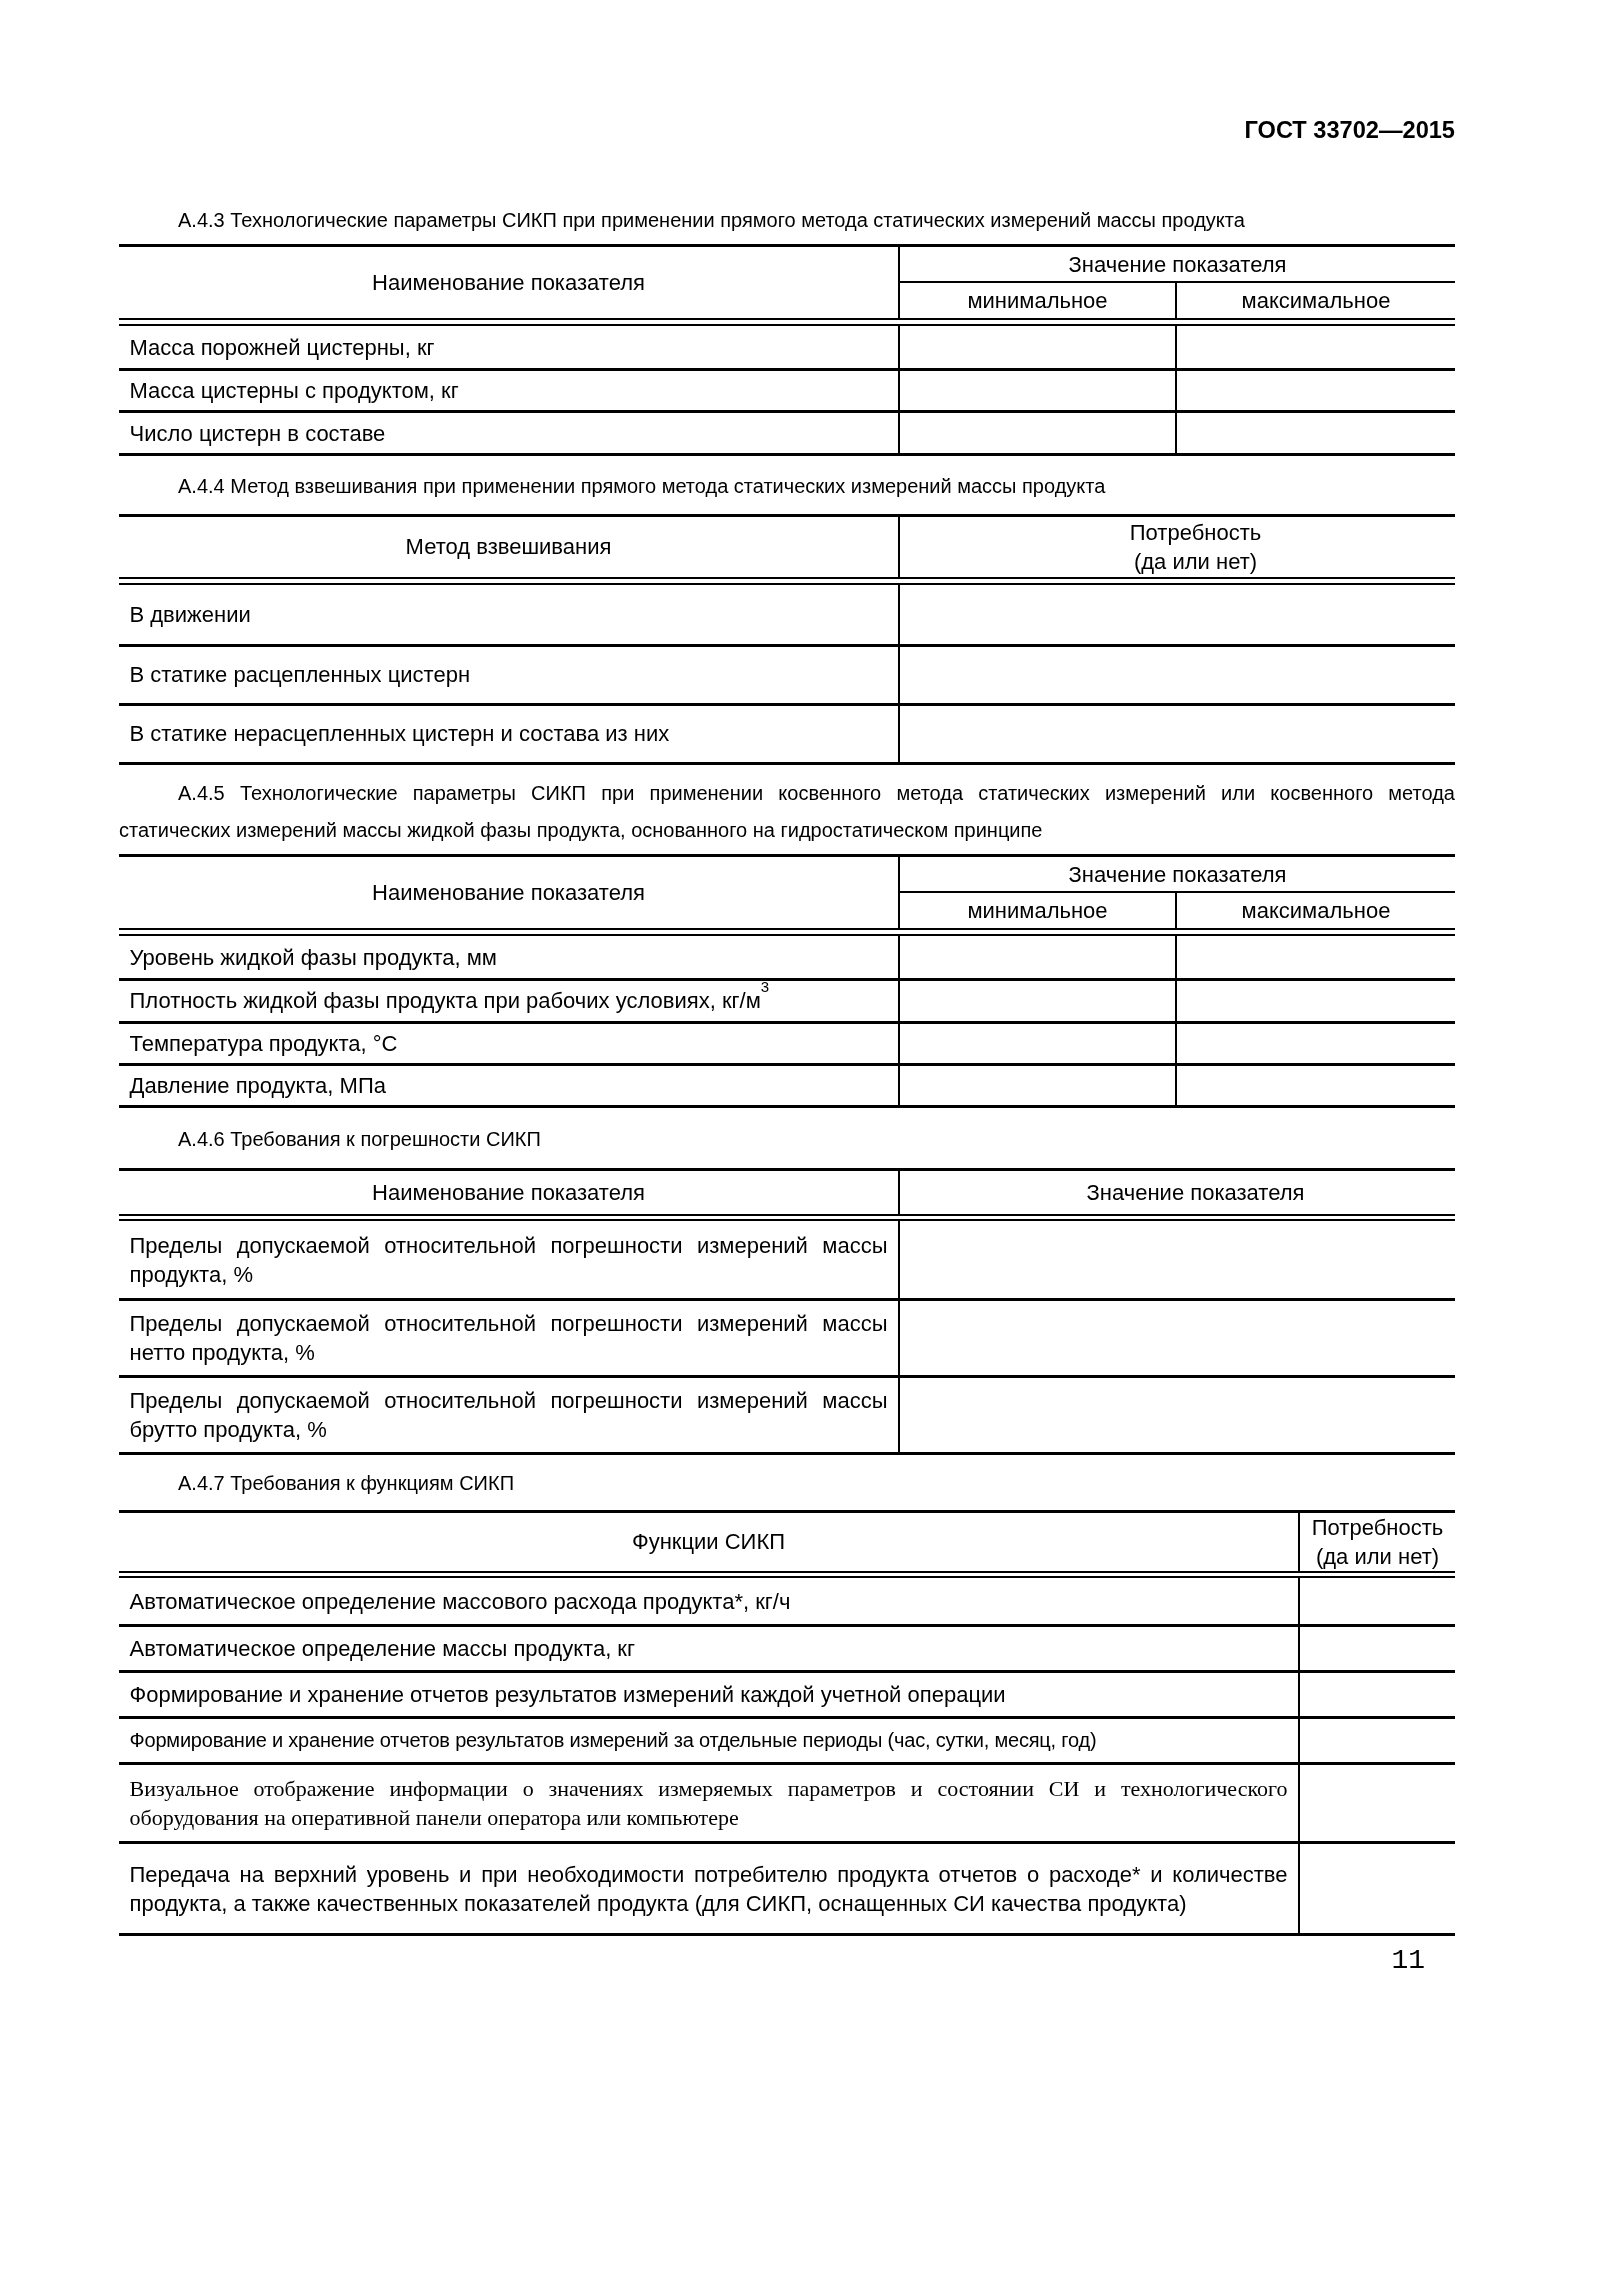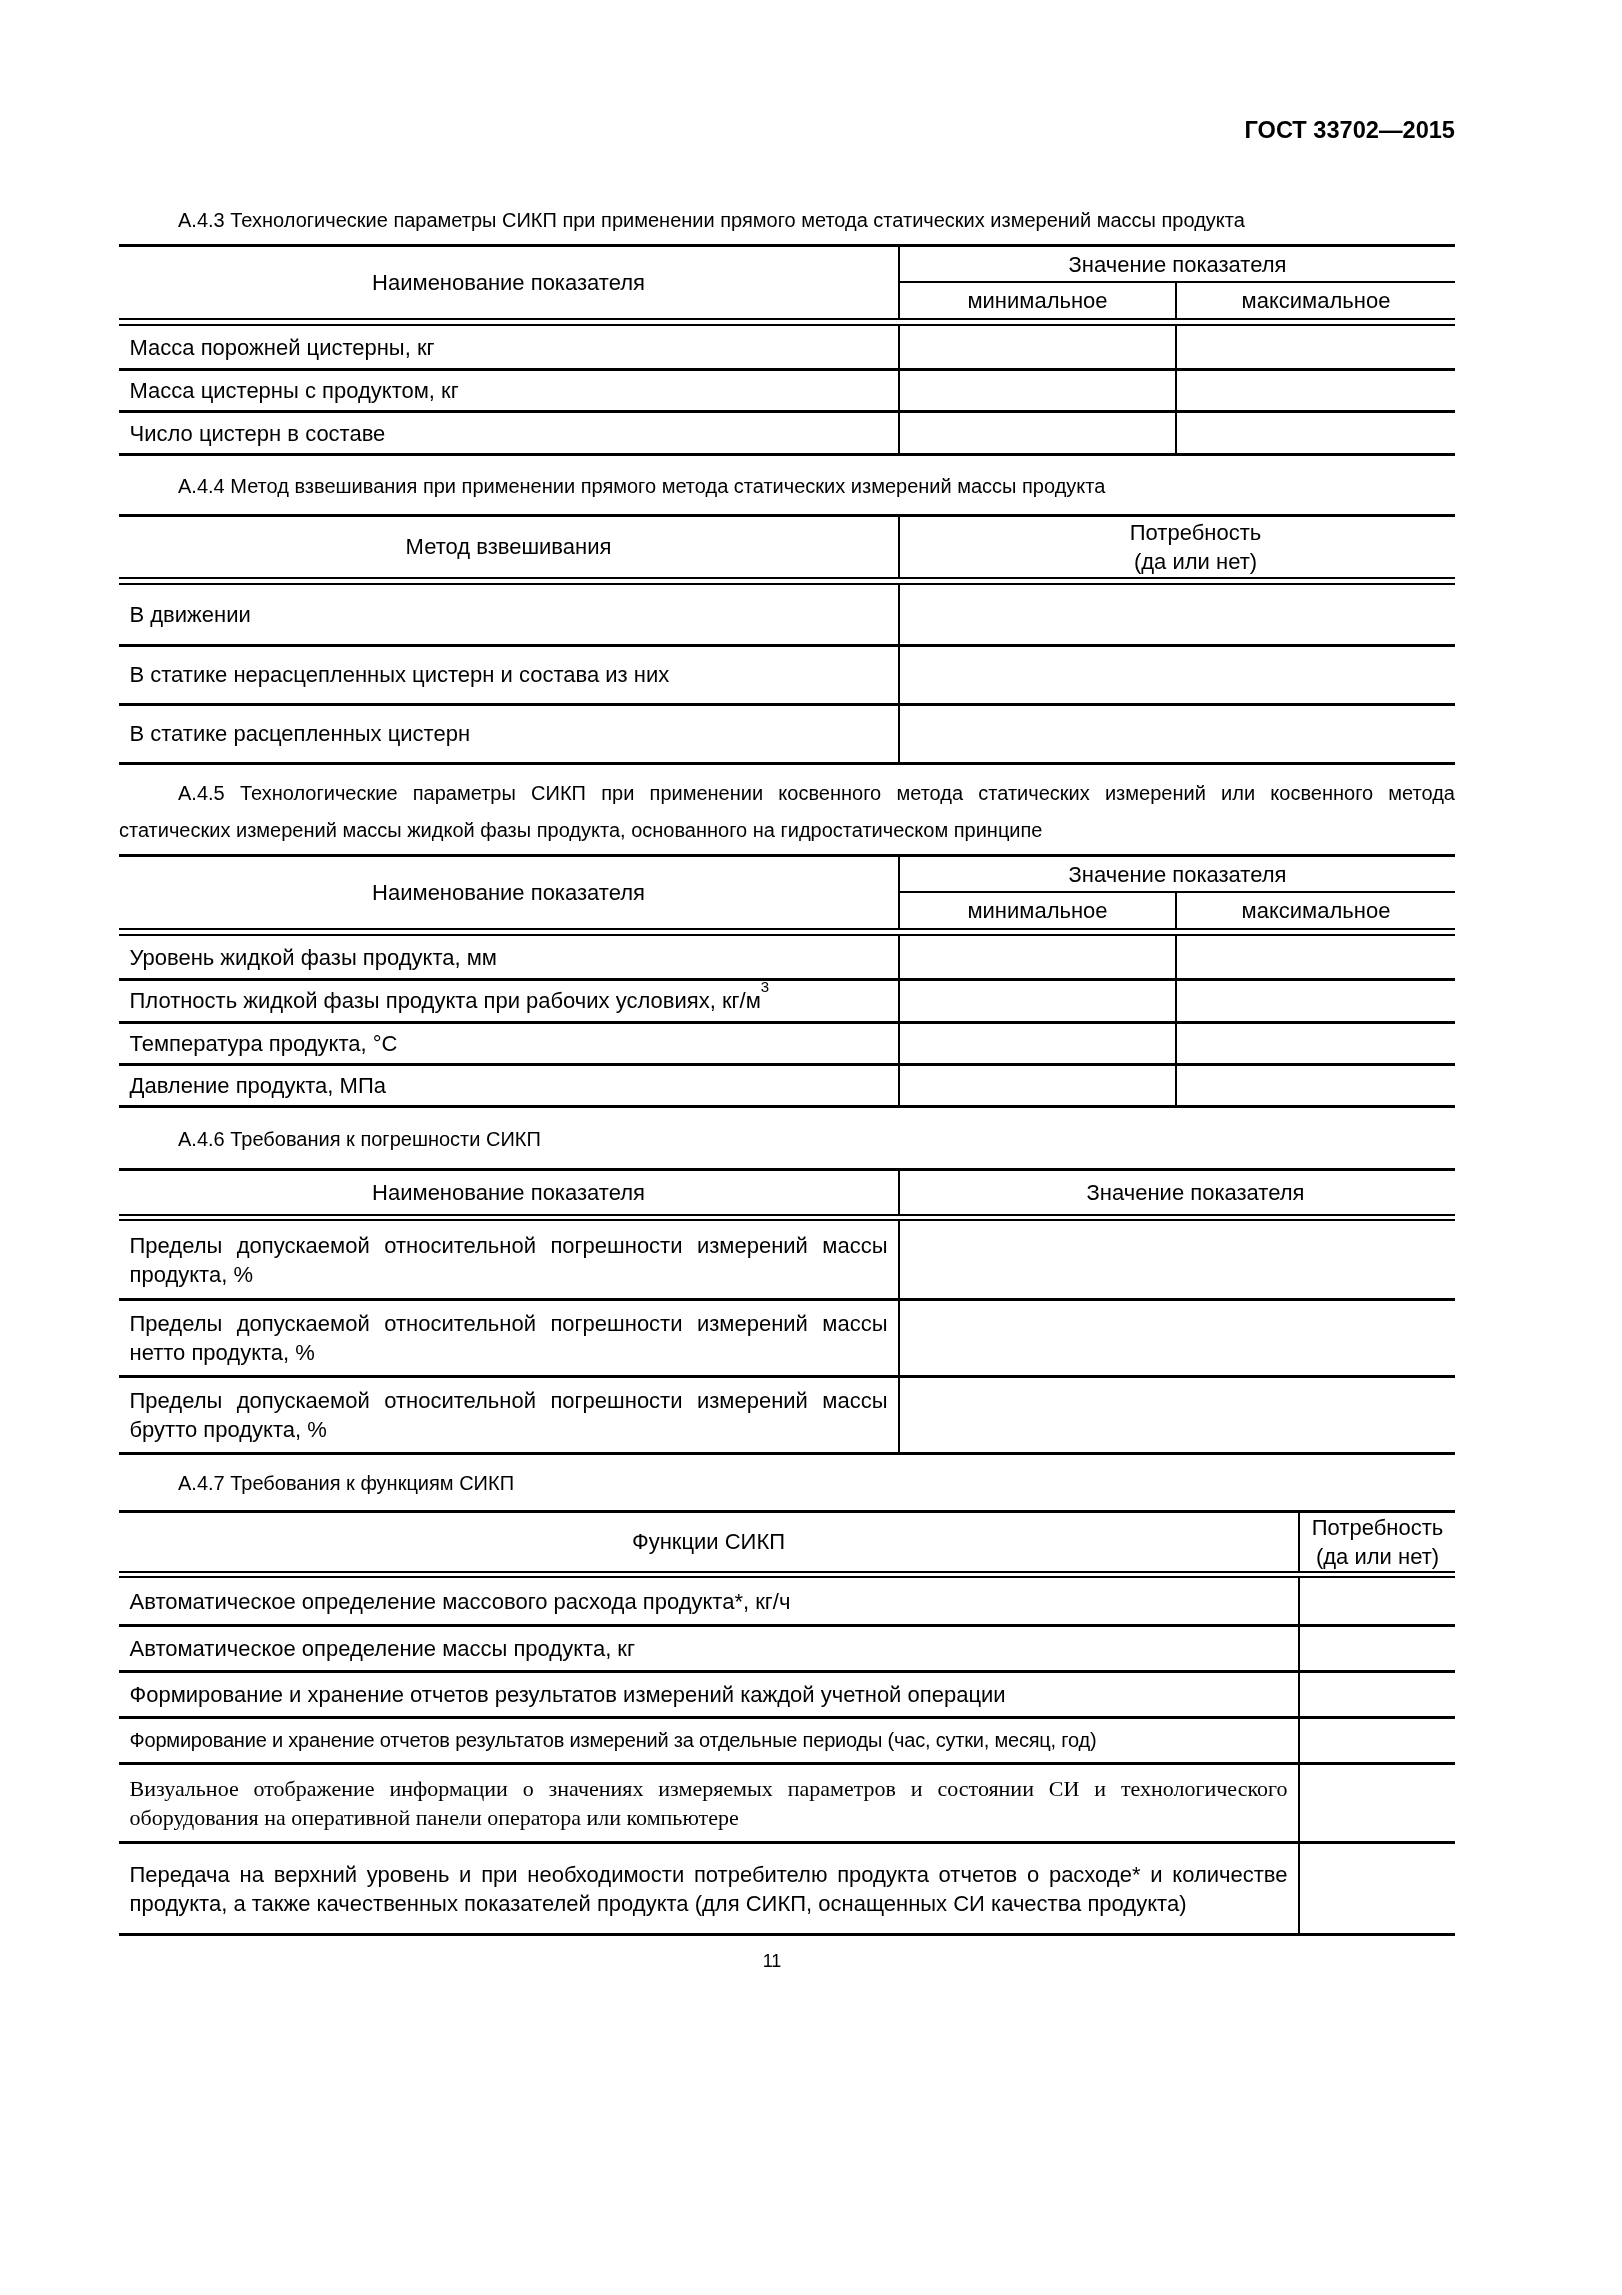--- a/index.html
+++ b/index.html
@@ -80,24 +80,25 @@
   .t3 .brow { min-height: 42px; }
   .t4 .hdr2 { min-height: 43px; }
   .t4 .brow { min-height: 77px; }
   .t5 .hdr5 { min-height: 58px; }
   .t5 .brow { min-height: 46px; }
   .t5 .brow.r5 { min-height: 79px; font-family: Liberation Serif, serif; }
   .t5 .brow.r6 { min-height: 92px; }
   .condensed > span { font-size: 20px; letter-spacing: -0.2px; }
   .pagenum {
     margin-top: 11.8px;
-    font-size: 18px;
+    font-size: 28px;
     line-height: 26px;
-    text-align: center;
+    text-align: right;
     padding-right: 30px;
+    font-family: Liberation Mono, monospace;
   }
 </style>
 </head>
 <body>
 
 <div class="page">
   <div class="content">
 
     <div class="doc-ref">ГОСТ 33702—2015</div>
 
@@ -160,27 +161,27 @@
       </div>
       <div class="dbl"></div>
       <div class="brow row2">
         <div class="c vr">
             <span>В движении</span>
           </div>
         <div class="c"></div>
       </div>
       <div class="brow row2">
         <div class="c vr">
+            <span>В статике расцепленных цистерн</span>
+          </div>
+        <div class="c"></div>
+      </div>
+      <div class="brow row2">
+        <div class="c vr">
             <span>В статике нерасцепленных цистерн и состава из них</span>
-          </div>
-        <div class="c"></div>
-      </div>
-      <div class="brow row2">
-        <div class="c vr">
-            <span>В статике расцепленных цистерн</span>
           </div>
         <div class="c"></div>
       </div>
     </div>
 
     <p class="heading" style="margin-top:10.5px">А.4.5 Технологические параметры СИКП при применении косвенного метода статических измерений или косвенного метода статических измерений массы жидкой фазы продукта, основанного на гидростатическом принципе</p>
 
     <div class="tbl t3" style="margin-top:5.2px">
       <div class="hdr3">
         <div class="hcell vr">

